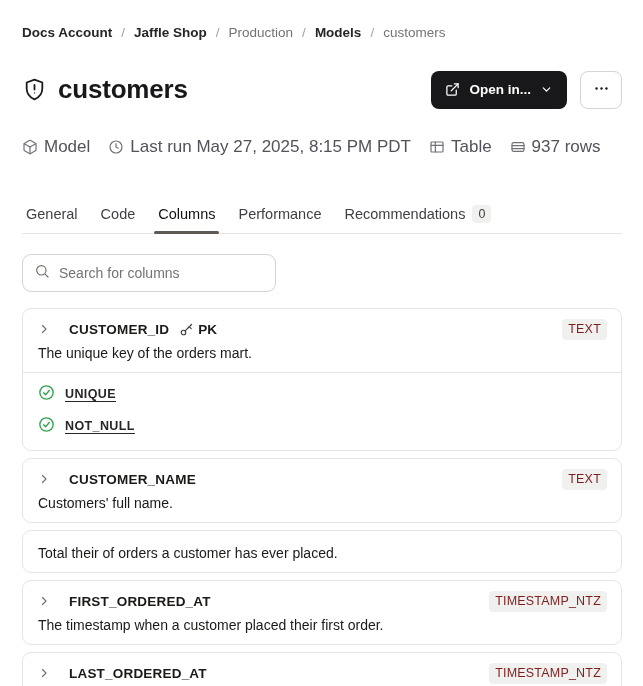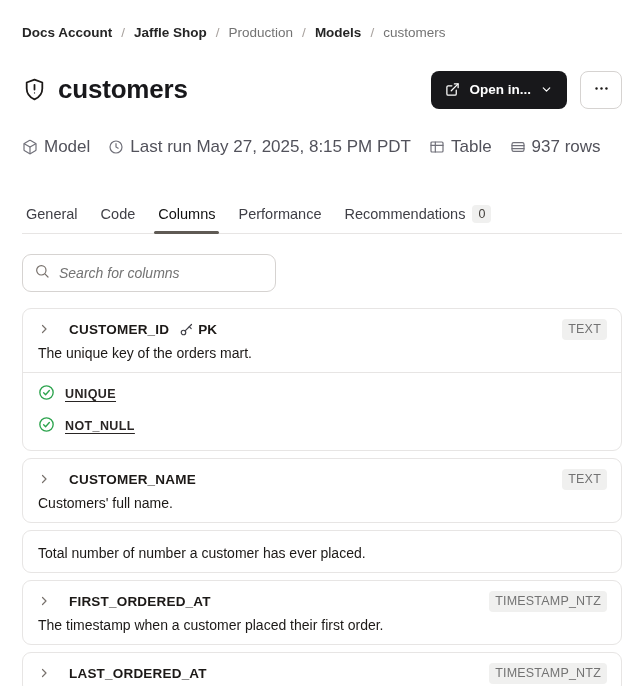--- a/index.html
+++ b/index.html
@@ -56,36 +56,36 @@
 
   
   .search-wrap {
     margin-top: 20px; width: 254px; height: 38px; border: 1px solid #d6d3d1;
     border-radius: 9px; display: flex; align-items: center; gap: 9px; padding: 0 11px;
     background: #fff;
   }
   .search-wrap svg { width: 16px; height: 16px; color: #78716c; flex: none; }
   .search-wrap input {
     border: none; outline: none; width: 100%; font-size: 14px; color: #000000;
-    font-family: inherit; background: transparent; padding: 0; font-style: italic;
+    font-family: inherit; background: transparent; padding: 0;
   }
   .search-wrap input::placeholder { color: #737373; }
 
   
   .cards { margin-top: 16px; display: flex; flex-direction: column; gap: 7px; }
   .card { border: 1px solid #e7e5e4; border-radius: 9px; background: #fff; }
   .card-main { padding: 9px 14px 9px 15px; }
   .card-title-row { display: flex; align-items: center; gap: 8px; height: 22px; }
   .chevron-right { color: #78716c; display: flex; align-items: center; cursor: pointer; }
   .chevron-right svg { width: 12px; height: 12px; display: block; }
   .col-name { font-size: 13.5px; font-weight: 700; letter-spacing: 0.2px; color: #1c1917; margin-left: 11px; }
   .pk-tag { display: flex; align-items: flex-start; gap: 4px; margin-left: 2px; }
   .pk-tag svg { width: 15px; height: 15px; color: #3f3f46; display: block; }
   .pk-label { font-size: 13.5px; font-weight: 700; color: #1c1917; }
-  .type-badge { margin-left: auto; background: #f0f0ef; color: #737373; font-size: 12.5px; line-height: 1; padding: 4px 6px; border-radius: 4px; letter-spacing: 0.2px; }
+  .type-badge { margin-left: auto; background: #f0f0ef; color: #7f1d1d; font-size: 12.5px; line-height: 1; padding: 4px 6px; border-radius: 4px; letter-spacing: 0.2px; }
   .col-desc { margin-top: 3px; font-size: 14px; line-height: 20px; color: #1c1917; }
 
   .tests-section { border-top: 1px solid #e7e5e4; padding: 5px 15px 8px; }
   .test-row { display: flex; align-items: center; gap: 10px; height: 32px; }
   .test-row svg { width: 17px; height: 17px; color: #2da44e; flex: none; }
   .test-label {
     font-size: 12.5px; font-weight: 700; letter-spacing: 0.4px; color: #292524;
     text-decoration: underline; text-underline-offset: 3px; cursor: pointer;
   }
 </style>
@@ -273,21 +273,21 @@
           </span>
           <span class="col-name">CUSTOMER_NAME</span>
           <span class="type-badge">TEXT</span>
         </div>
         <div class="col-desc">Customers' full name.</div>
       </div>
     </div>
 
     <div class="card">
       <div class="card-main">
-        <div class="col-desc">Total number of number a customer has ever placed.</div>
+        <div class="col-desc">Total their of orders a customer has ever placed.</div>
       </div>
     </div>
 
     <div class="card">
       <div class="card-main">
         <div class="card-title-row">
           <span class="chevron-right">
             <svg viewBox="0 0 24 24" fill="none" stroke="currentColor" stroke-width="2.4" stroke-linecap="round" stroke-linejoin="round">
                 <path d="M9 5l7 7-7 7"></path>
               </svg>

